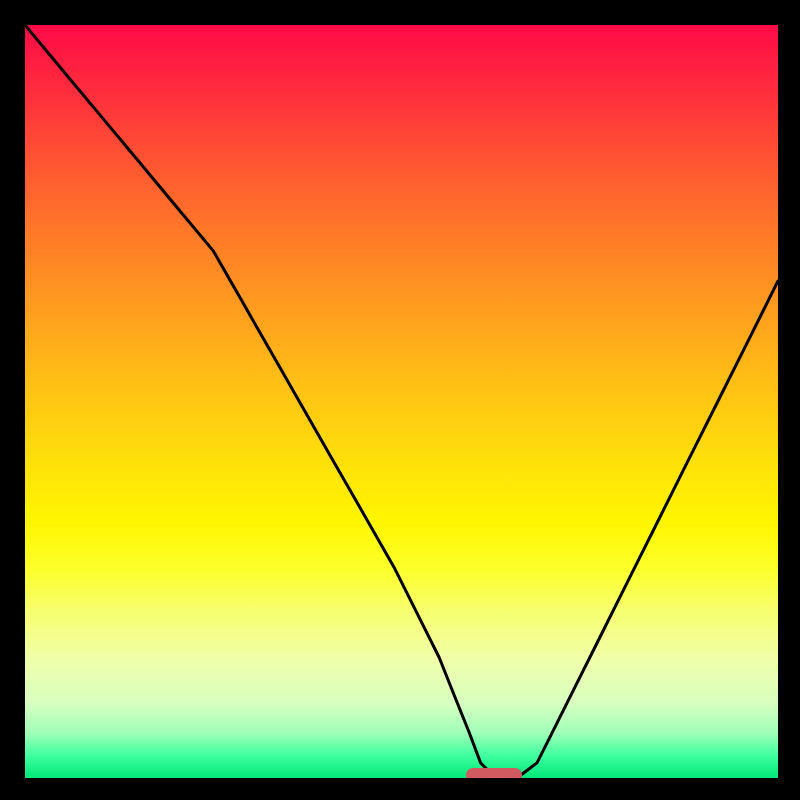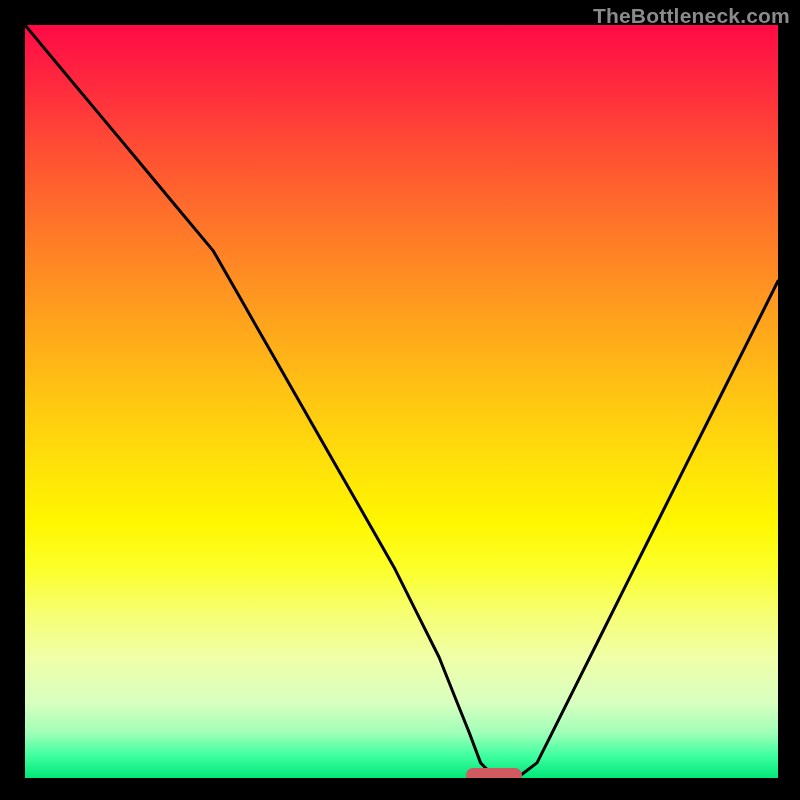--- a/index.html
+++ b/index.html
@@ -31,14 +31,13 @@
 <body>
 
 <div class="frame">
   <div class="plot">
     <div class="gradient"></div>
     <svg class="curve" width="753" height="753" viewBox="0 0 753 753">
       <path id="curve-path" fill="none" stroke="#000" stroke-width="3" stroke-linejoin="round" stroke-linecap="round" d="M 0.0 0.0 L 37.6 45.2 L 75.3 90.4 L 113.0 135.5 L 150.6 180.7 L 188.3 225.9 L 218.4 278.6 L 248.5 331.3 L 278.6 384.0 L 308.7 436.7 L 338.9 489.4 L 369.0 542.2 L 391.6 587.3 L 414.2 632.5 L 429.2 670.2 L 444.3 707.8 L 455.6 737.9 L 466.9 749.2 L 481.9 750.7 L 497.0 749.2 L 512.0 737.9 L 527.1 707.8 L 549.7 662.6 L 572.3 617.5 L 602.4 557.2 L 632.5 497.0 L 662.6 436.7 L 692.8 376.5 L 722.9 316.3 L 753.0 256.0"></path>
     </svg>
     <div id="marker" class="marker" style="left: 440.505px; width: 56.475px; top: 742.988px; height: 14px;"></div>
   </div>
-  <div class="watermark">TheBottleneck.com</div>
 </div>
 
 </body></html>

